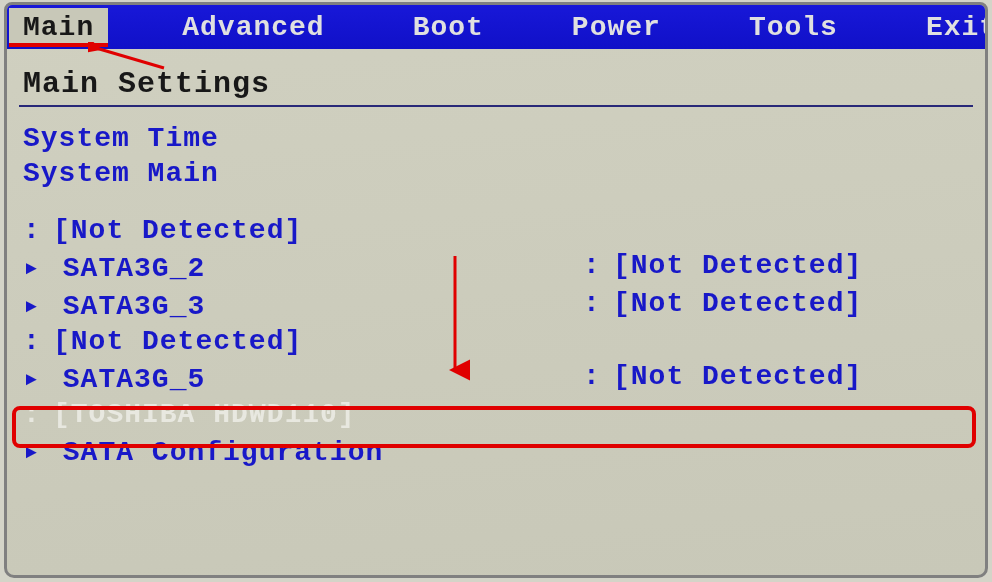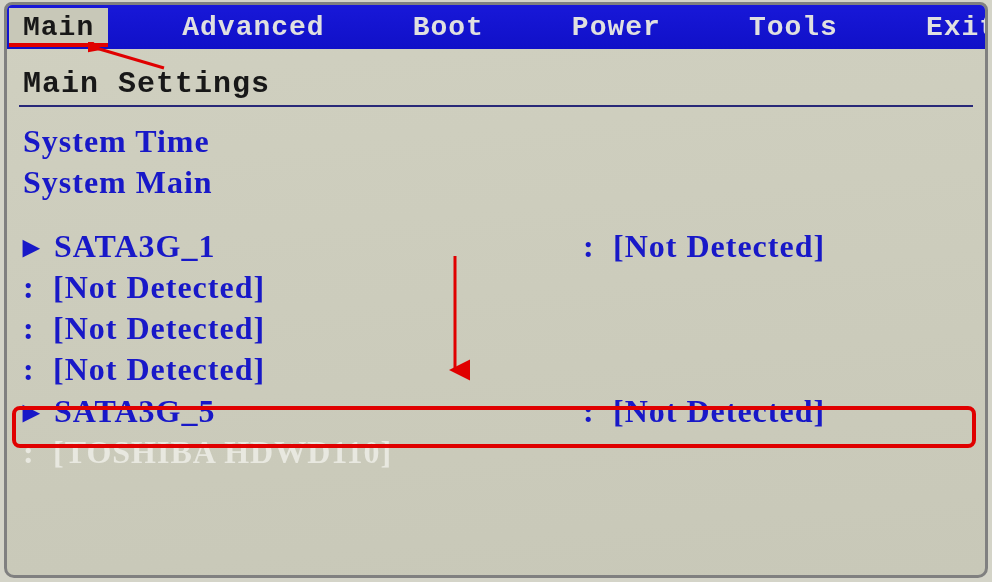--- a/index.html
+++ b/index.html
@@ -57,28 +57,27 @@
     }
     .divider {
       height: 2px;
       background: #282878;
       margin-bottom: 14px;
       margin-left: 2px;
       margin-right: 2px;
     }
     .row {
       display: flex;
-      font-size: 32px;
+      font-size: 28px;
       color: #1818c8;
       padding: 2px 6px;
       letter-spacing: 1px;
-      align-items: flex-end;
+      align-items: flex-start;
       position: relative;
       white-space: nowrap;
-      font-family: Liberation Serif, serif;
     }
     .row .label { width: 560px; }
     .row .sep { width: 30px; }
     .row .value { flex: 1; }
     .row.selected {
       color: #e8e8e0;
       background: transparent;
     }
     .row .arrow-mark {
       display: inline-block;
@@ -118,44 +117,48 @@
     <div class="row">
       <span class="label">System Time</span>
     </div>
     <div class="row">
       <span class="label">System Main</span>
     </div>
 
     <div class="gap"></div>
 
     <div class="row">
-      <span class="label"><span class="arrow-mark">▸</span> <span>SATA3G_1</span></span>
       <span class="sep">:</span>
       <span class="value">[Not Detected]</span>
     </div>
     <div class="row">
+      <span class="label"><span class="arrow-mark">▸</span> <span>SATA3G_2</span></span>
       <span class="sep">:</span>
       <span class="value">[Not Detected]</span>
     </div>
     <div class="row">
+      <span class="label"><span class="arrow-mark">▸</span> <span>SATA3G_3</span></span>
       <span class="sep">:</span>
       <span class="value">[Not Detected]</span>
     </div>
     <div class="row">
       <span class="sep">:</span>
       <span class="value">[Not Detected]</span>
     </div>
     <div class="row">
       <span class="label"><span class="arrow-mark">▸</span> <span>SATA3G_5</span></span>
       <span class="sep">:</span>
       <span class="value">[Not Detected]</span>
     </div>
     <div class="row selected">
       <span class="sep">:</span>
       <span class="value">[TOSHIBA HDWD110]</span>
+    </div>
+    <div class="row">
+      <span class="label"><span class="arrow-mark">▸</span> <span>SATA Configuration</span></span>
     </div>
 
     <div class="gap"></div>
 
 
   </div>
 </div>
 
 <div class="highlight-box" style="left:12px; top:406px; width:964px; height:42px;"></div>
 

